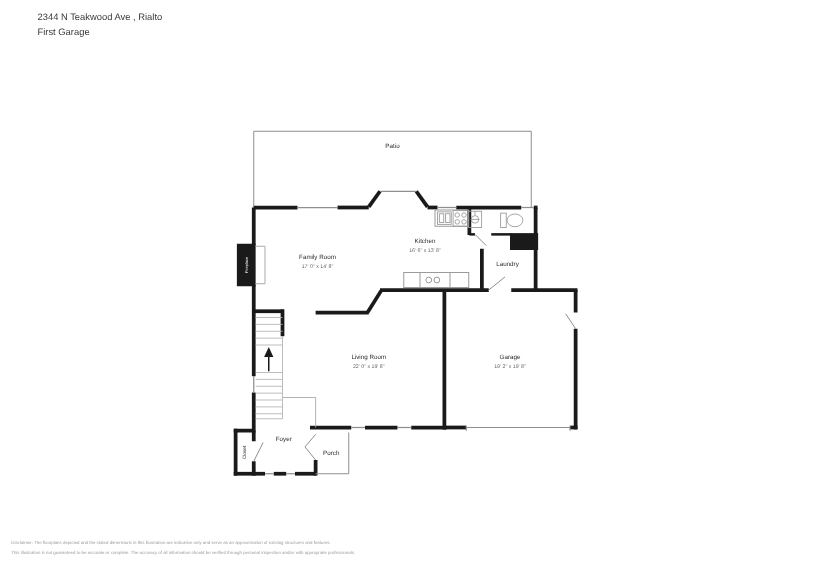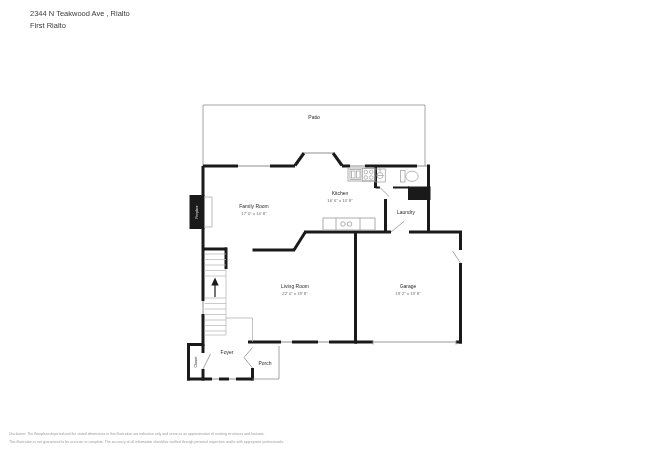--- a/index.html
+++ b/index.html
@@ -25,21 +25,21 @@
   .disclaimer { position:absolute; left:9px; top:431px; color:#9b9b9b; }
   .disclaimer .dline { font-size:3.5px; line-height:7.6px; white-space:nowrap; }
 </style>
 </head>
 <body>
 
 <div class="page">
 
   <div class="hdr">
     <div class="line">2344 N Teakwood Ave , Rialto</div>
-    <div class="line">First Rialto</div>
+    <div class="line">First Garage</div>
   </div>
 
   <svg class="plan-svg" width="650" height="460" viewBox="0 0 650 460">
 
     <g stroke="#8f8f8f" stroke-width="0.8" fill="none">
       <line x1="203" y1="105" x2="425" y2="105"></line>
       <line x1="203" y1="105" x2="203" y2="166"></line>
       <line x1="425" y1="105" x2="425" y2="166"></line>
     </g>
 

